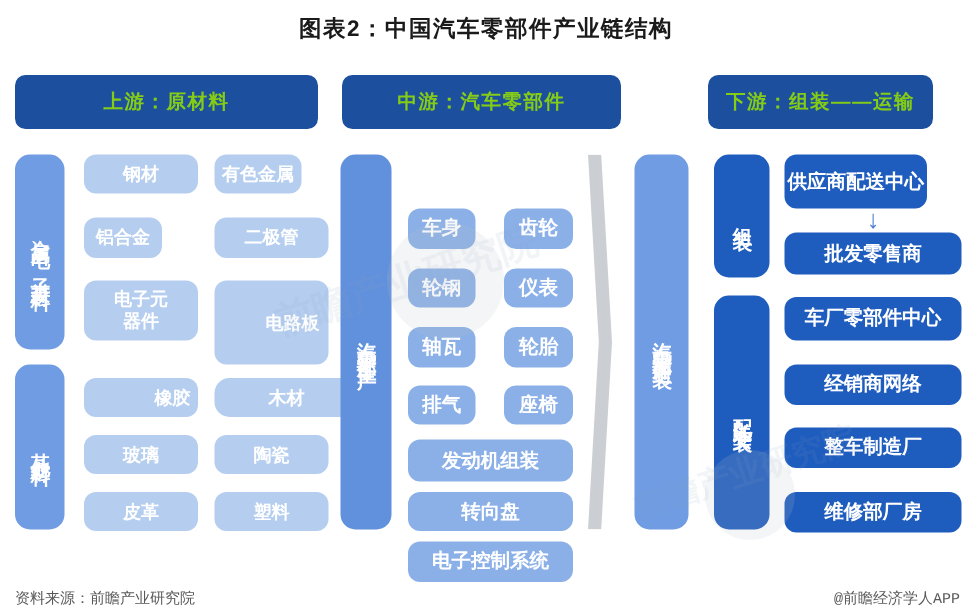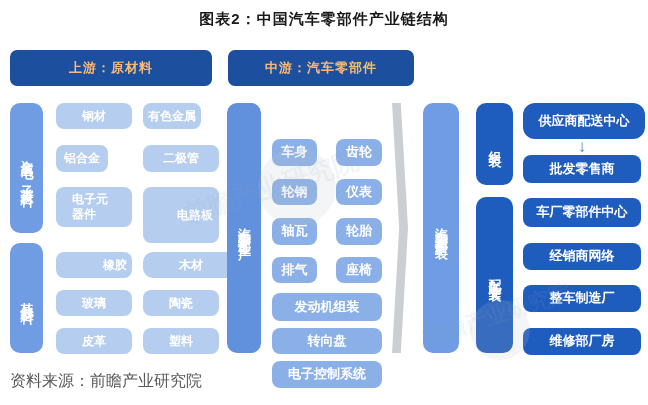--- a/index.html
+++ b/index.html
@@ -8,47 +8,47 @@
     font-family:"Liberation Sans","DejaVu Sans",sans-serif;overflow:hidden;
   }
   .abs{position:absolute;box-sizing:border-box;}
   .title{
     left:0;top:10px;width:648px;text-align:center;
     font-size:15px;font-weight:bold;color:#1a1a1a;letter-spacing:1px;
   }
   .hdr{
     top:50px;height:36px;background:#1C4F9D;border-radius:7px;
     display:flex;align-items:center;justify-content:center;
-    color:#fdba74;font-size:13px;font-weight:bold;letter-spacing:1px;
+    color:#84cc16;font-size:13px;font-weight:bold;letter-spacing:1px;
   }
   .vbar{
     border-radius:10px;display:flex;align-items:center;justify-content:center;
     color:#ffffff;font-size:13px;font-weight:bold;
     writing-mode:vertical-rl;text-orientation:upright;letter-spacing:3px;
   }
   .vbar.med{background:#6F9CE2;}
   .vbar.prod{background:#6190DC;}
   .vbar.dark{background:#1E5CBE;}
   .box{
     border-radius:8px;display:flex;align-items:center;justify-content:center;
-    text-align:left;color:#ffffff;font-weight:bold;font-size:12px;line-height:1.25;
+    text-align:center;color:#ffffff;font-weight:bold;font-size:12px;line-height:1.25;
   }
   .box.light{background:#B5CEEF;}
   .box.mid{background:#8BB0E8;font-size:13px;margin-top:36px;}
   .box.dark{background:#1E5CBE;font-size:13px;}
   .box.wrap{padding:0 16px;}
   .chevron{
     background:#CBCED2;
     clip-path:polygon(0% 0%,55% 0%,100% 50%,55% 100%,0% 100%,45% 50%);
   }
   .downarrow{
     color:#4F80D5;font-size:17px;font-weight:bold;line-height:1;
     display:flex;align-items:center;justify-content:center;
   }
-  .footer{top:371px;font-size:16px;color:#595959;font-family:Liberation Mono, monospace;}
+  .footer{top:392px;font-size:10px;color:#595959;font-family:Liberation Mono, monospace;}
   .wm{
     color:#8aa4c4;opacity:0.10;font-weight:bold;pointer-events:none;
     transform:rotate(-18deg);white-space:nowrap;z-index:6;
   }
   .wm-circle{
     width:78px;height:78px;border-radius:50%;background:#b9bfc6;opacity:0.16;
     pointer-events:none;z-index:6;
   }
 </style>
 </head>
@@ -58,20 +58,21 @@
 
   <div class="abs wm" style="left:180px;top:170px;font-size:26px;">前瞻产业研究院</div>
   <div class="abs wm" style="left:420px;top:300px;font-size:22px;">前瞻产业研究院</div>
   <div class="abs wm-circle" style="left:258px;top:148px;"></div>
   <div class="abs wm-circle" style="left:470px;top:300px;width:60px;height:60px;"></div>
 
   <div class="abs title">图表2：中国汽车零部件产业链结构</div>
 
   <div class="abs hdr" style="left:10px;width:202px;">上游：原材料</div>
   <div class="abs hdr" style="left:228px;width:186px;">中游：汽车零部件</div>
+  <div class="abs hdr" style="left:472px;width:150px;">下游：组装——运输</div>
 
   <div class="abs vbar med" style="left:10px;top:103px;width:33px;height:130px;">金属电、子类材料</div>
   <div class="abs vbar med" style="left:10px;top:243px;width:33px;height:110px;">其他材料</div>
 
   <div class="abs box light" style="left:56px;top:103px;width:76px;height:26px;">钢材</div>
   <div class="abs box light" style="left:143px;top:103px;width:58px;height:26px;">有色金属</div>
   <div class="abs box light" style="left:56px;top:145px;width:52px;height:27px;">铝合金</div>
   <div class="abs box light" style="left:143px;top:145px;width:76px;height:27px;">二极管</div>
   <div class="abs box light wrap" style="left:56px;top:187px;width:76px;height:40px;">电子元器件</div>
   <div class="abs box light" style="left:143px;top:187px;width:76px;height:56px;padding-left:28px;">电路板</div>
@@ -96,23 +97,24 @@
   <div class="abs box mid" style="left:272px;top:292px;width:110px;height:26px;">转向盘</div>
   <div class="abs box mid" style="left:272px;top:325px;width:110px;height:27px;">电子控制系统</div>
 
   <div class="abs chevron" style="left:392px;top:103px;width:16px;height:250px;"></div>
 
   <div class="abs vbar med" style="left:423px;top:103px;width:36px;height:250px;">汽车零部件组装</div>
 
   <div class="abs vbar dark" style="left:476px;top:103px;width:37px;height:82px;">组装</div>
   <div class="abs vbar dark" style="left:476px;top:197px;width:37px;height:156px;">配送安装</div>
 
-  <div class="abs box dark" style="left:523px;top:103px;width:122px;height:36px;border-radius:12px;">供应商配送中心</div>
+  <div class="abs box dark" style="left:523px;top:103px;width:95px;height:36px;">供应商配送中心</div>
   <div class="abs downarrow" style="left:523px;top:139px;width:118px;height:15px;">↓</div>
   <div class="abs box dark" style="left:523px;top:155px;width:118px;height:28px;">批发零售商</div>
   <div class="abs box dark" style="left:523px;top:198px;width:118px;height:29px;">车厂零部件中心</div>
   <div class="abs box dark" style="left:523px;top:243px;width:118px;height:27px;">经销商网络</div>
   <div class="abs box dark" style="left:523px;top:285px;width:118px;height:27px;">整车制造厂</div>
   <div class="abs box dark" style="left:523px;top:328px;width:118px;height:27px;">维修部厂房</div>
 
   <div class="abs footer" style="left:10px;">资料来源：前瞻产业研究院</div>
+  <div class="abs footer" style="right:8px;">@前瞻经济学人APP</div>
 
 </div>
 
 </body></html>

